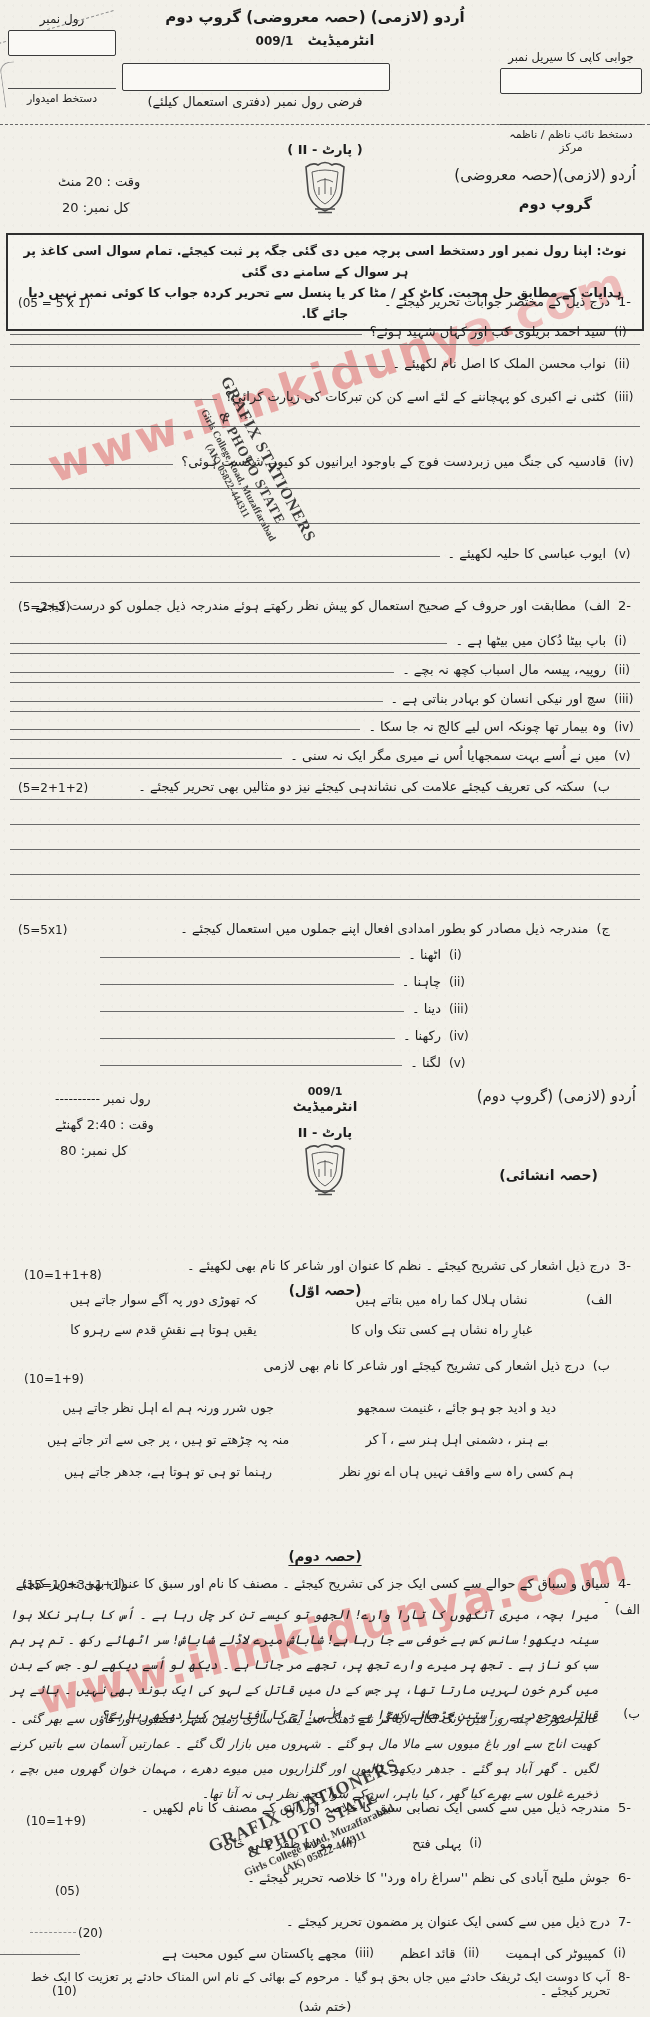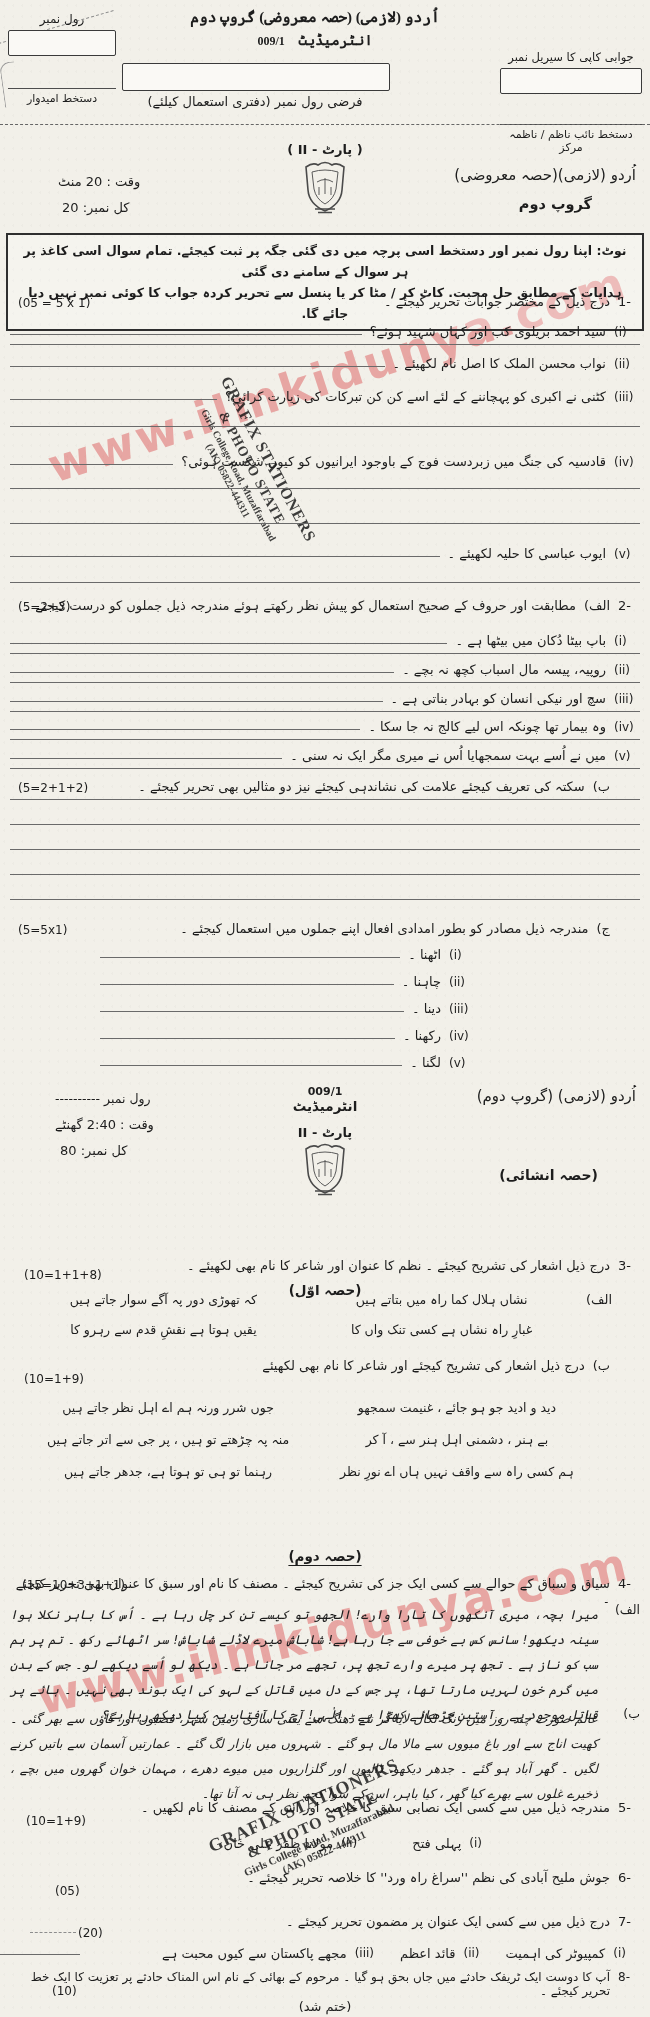--- a/index.html
+++ b/index.html
@@ -62,21 +62,21 @@
 
   <div class="abs" style="left:0;top:0;right:0;height:120px;">
 
     <div class="abs" style="left:8px;top:12px;width:108px;">
       <div class="u ctr" style="font-size:12px;">رول نمبر</div>
       <div class="inputbox" style="height:24px;margin-top:4px;"></div>
       <div class="sigline" style="margin-top:32px;"></div>
       <div class="u ctr" style="font-size:11px;margin-top:3px;">دستخط امیدوار</div>
     </div>
 
-    <div class="abs" style="left:130px;right:150px;top:8px;font-family:Liberation Serif, serif;">
+    <div class="abs" style="left:130px;right:150px;top:8px;">
       <div class="u ctr b" style="font-size:15px;">اُردو (لازمی) (حصہ معروضی)    گروپ دوم</div>
       <div style="display:flex;justify-content:center;gap:14px;margin-top:6px;align-items:baseline;">
         <span style="font-size:12px;font-weight:bold;direction:ltr;">009/1</span>
         <span class="u b" style="font-size:14px;">انٹرمیڈیٹ</span>
       </div>
     </div>
     <div class="inputbox abs" style="left:122px;top:63px;width:266px;height:26px;"></div>
     <div class="u ctr abs" style="left:122px;width:266px;top:94px;font-size:13px;">فرضی رول نمبر (دفتری استعمال کیلئے)</div>
 
     <div class="abs" style="right:8px;top:10px;width:142px;">
@@ -265,21 +265,21 @@
       <span class="u">کہ تھوڑی دور پہ آگے سوار جاتے ہیں</span>
     </div>
     <div class="couplet" style="top:64px;left:30px;right:75px;">
       <span class="u">غبارِ راہ نشاں ہے کسی تنک واں کا</span>
       <span class="u">یقیں ہوتا ہے نقشِ قدم سے رہرو کا</span>
     </div>
 
     <div class="qhead" style="top:100px;">
       <span class="qnum" style="min-width:22px;"></span>
       <span class="u">ب)</span>
-      <span class="u">درج ذیل اشعار کی تشریح کیجئے اور شاعر کا نام بھی لکھیئے</span>
+      <span class="u">درج ذیل اشعار کی تشریح کیجئے اور شاعر کا نام بھی لازمی</span>
     </div>
     <div class="marks" style="left:14px;top:114px;">(10=1+9)</div>
 
     <div class="couplet" style="top:142px;left:30px;right:55px;">
       <span class="u">دید و ادید جو ہو جائے ، غنیمت سمجھو</span>
       <span class="u">جوں شرر ورنہ ہم اے اہل نظر جاتے ہیں</span>
     </div>
     <div class="couplet" style="top:174px;left:30px;right:55px;">
       <span class="u">بے ہنر ، دشمنی اہل ہنر سے ، آ کر</span>
       <span class="u">منہ پہ چڑھتے تو ہیں ، پر جی سے اتر جاتے ہیں</span>

